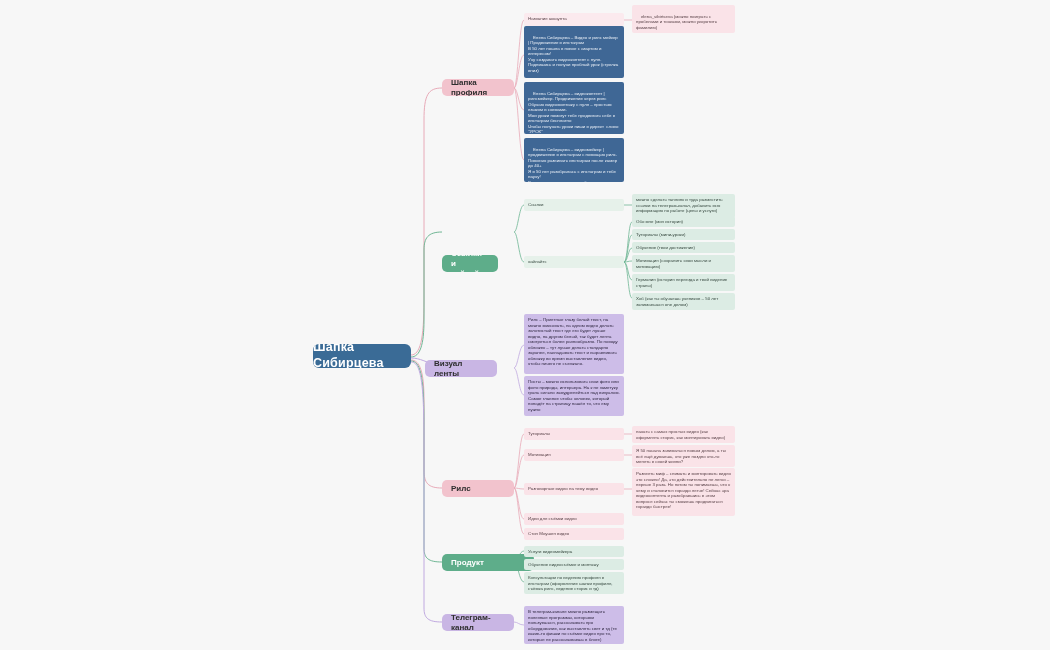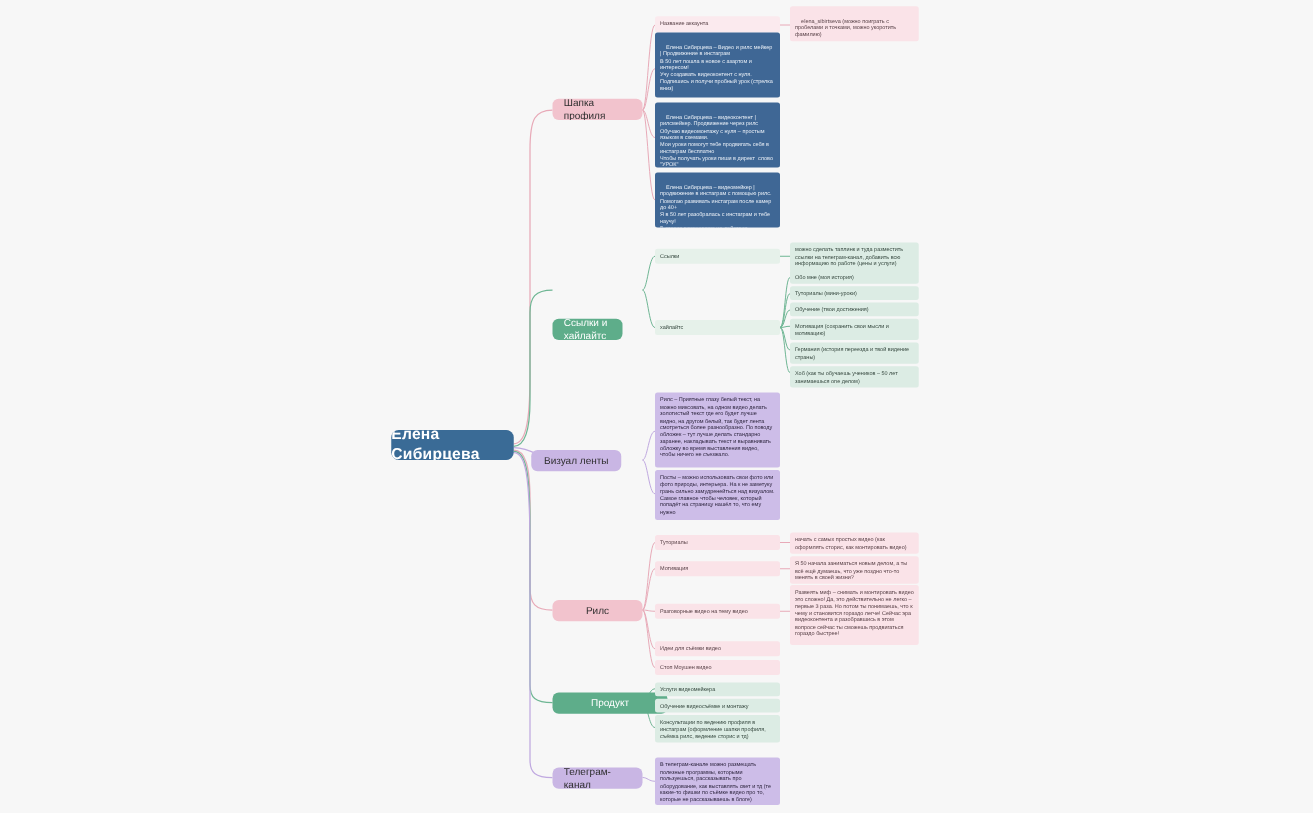--- a/index.html
+++ b/index.html
@@ -43,27 +43,26 @@
     font-weight: bold;
     border-radius: 6px;
     display: flex;
     align-items: center;
     justify-content: center;
     letter-spacing: .2px;
   }
   
   .branch {
     font-size: 8px;
-    font-weight: normal;
+    font-weight: bold;
     border-radius: 5px;
     display: flex;
     align-items: center;
     padding: 0 9px;
     color: #2e2e2e;
-    justify-content: center;
   }
   .branch.pink   { background: #f2c3cd; }
   .branch.green  { background: #5ead8a; color:#ffffff; }
   .branch.purple { background: #c9b6e4; }
 
   
   .leaf {
     font-size: 4.4px;
     padding: 3px 4px;
     border-radius: 2px;
@@ -118,21 +117,21 @@
     <path d="M624 489 L632 489" fill="none" stroke="#e8aab8" stroke-width=".8"></path>
 
     <path d="M514 562 C 518 562, 519 551, 524 551" fill="none" stroke="#6fb694" stroke-width=".8"></path>
     <path d="M514 562 C 518 562, 519 564, 524 564" fill="none" stroke="#6fb694" stroke-width=".8"></path>
     <path d="M514 562 C 518 562, 519 582, 524 582" fill="none" stroke="#6fb694" stroke-width=".8"></path>
 
     <path d="M514 622 C 518 622, 519 625, 524 625" fill="none" stroke="#c0a9e0" stroke-width=".8"></path>
   </svg>
 
   <div class="node root" style="left:313px; top:344px; width:98px; height:24px;">
-    <span>Елена Сибирцева</span>
+    <span>Шапка Сибирцева</span>
   </div>
 
   <div class="node branch pink" style="left:442px; top:79px; width:72px; height:17px;">
     <span>Шапка профиля</span>
   </div>
   <div class="node branch green" style="left:442px; top:223px; width:56px; height:17px;margin-top:32px;">
     <span>Ссылки и хайлайтс</span>
   </div>
   <div class="node branch purple" style="left:425px; top:360px; width:72px; height:17px;">
     <span>Визуал ленты</span>

